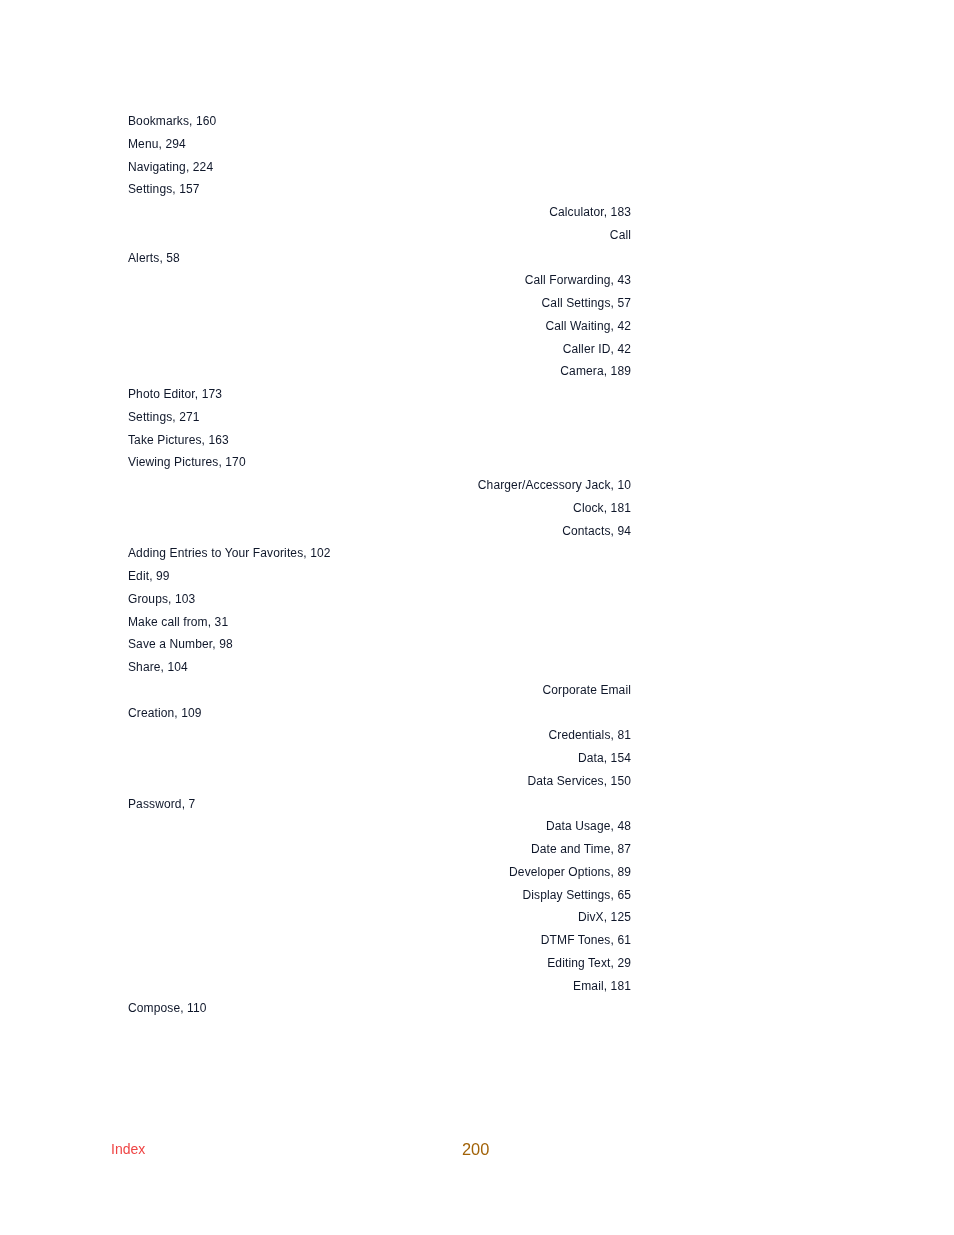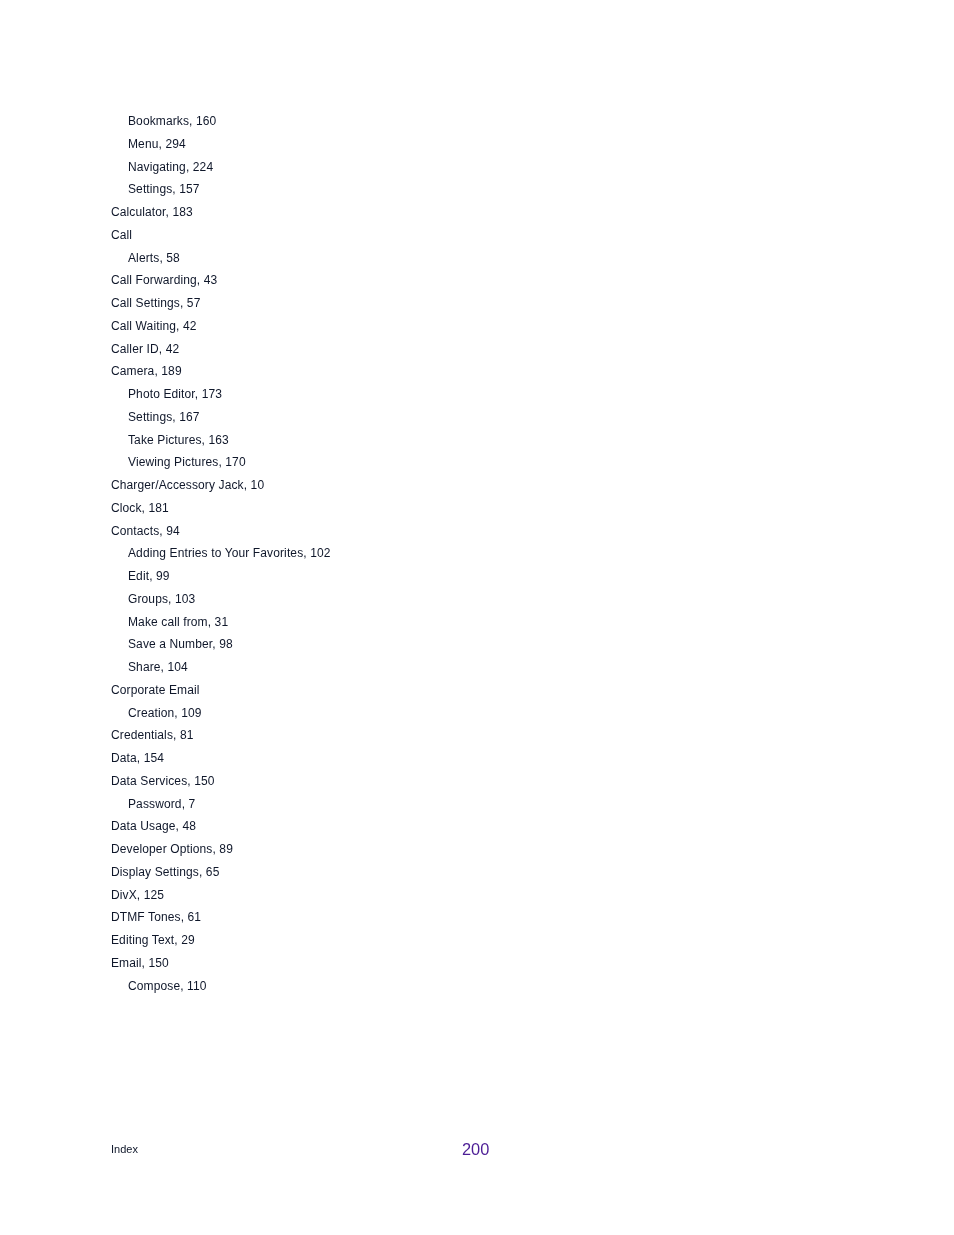--- a/index.html
+++ b/index.html
@@ -23,45 +23,46 @@
   }
   .entry {
     color: #0f172a;
     font-size: 12px;
     line-height: 22.75px;
     white-space: pre;
     letter-spacing: 0.01em;
   }
   .entry.level-0 {
     margin-left: 0px;
+    text-align: right;
   }
   .entry.level-1 {
     margin-left: 17px;
   }
   .footer {
     position: absolute;
     left: 111px;
     top: 1138px;
     width: 520px;
     height: 24px;
   }
   .footer-label {
     position: absolute;
     left: 0px;
     top: 0px;
-    color: #0f172a;
-    font-size: 11px;
+    color: #ef4444;
+    font-size: 14px;
     line-height: 22px;
     white-space: pre;
   }
   .footer-page {
     position: absolute;
     left: 351px;
     top: 0px;
-    color: #4c1d95;
+    color: #a16207;
     font-size: 16.4px;
     line-height: 22px;
     white-space: pre;
   }
 </style>
 </head>
 <body>
 
 <div class="page">
 
@@ -72,45 +73,46 @@
       <div class="entry level-1">Settings, 157</div>
       <div class="entry level-0">Calculator, 183</div>
       <div class="entry level-0">Call</div>
       <div class="entry level-1">Alerts, 58</div>
       <div class="entry level-0">Call Forwarding, 43</div>
       <div class="entry level-0">Call Settings, 57</div>
       <div class="entry level-0">Call Waiting, 42</div>
       <div class="entry level-0">Caller ID, 42</div>
       <div class="entry level-0">Camera, 189</div>
       <div class="entry level-1">Photo Editor, 173</div>
-      <div class="entry level-1">Settings, 167</div>
+      <div class="entry level-1">Settings, 271</div>
       <div class="entry level-1">Take Pictures, 163</div>
       <div class="entry level-1">Viewing Pictures, 170</div>
       <div class="entry level-0">Charger/Accessory Jack, 10</div>
       <div class="entry level-0">Clock, 181</div>
       <div class="entry level-0">Contacts, 94</div>
       <div class="entry level-1">Adding Entries to Your Favorites, 102</div>
       <div class="entry level-1">Edit, 99</div>
       <div class="entry level-1">Groups, 103</div>
       <div class="entry level-1">Make call from, 31</div>
       <div class="entry level-1">Save a Number, 98</div>
       <div class="entry level-1">Share, 104</div>
       <div class="entry level-0">Corporate Email</div>
       <div class="entry level-1">Creation, 109</div>
       <div class="entry level-0">Credentials, 81</div>
       <div class="entry level-0">Data, 154</div>
       <div class="entry level-0">Data Services, 150</div>
       <div class="entry level-1">Password, 7</div>
       <div class="entry level-0">Data Usage, 48</div>
+      <div class="entry level-0">Date and Time, 87</div>
       <div class="entry level-0">Developer Options, 89</div>
       <div class="entry level-0">Display Settings, 65</div>
       <div class="entry level-0">DivX, 125</div>
       <div class="entry level-0">DTMF Tones, 61</div>
       <div class="entry level-0">Editing Text, 29</div>
-      <div class="entry level-0">Email, 150</div>
+      <div class="entry level-0">Email, 181</div>
       <div class="entry level-1">Compose, 110</div>
     </div>
 
   <div class="footer">
     <span class="footer-label">Index</span>
     <span class="footer-page">200</span>
   </div>
 
 </div>
 

